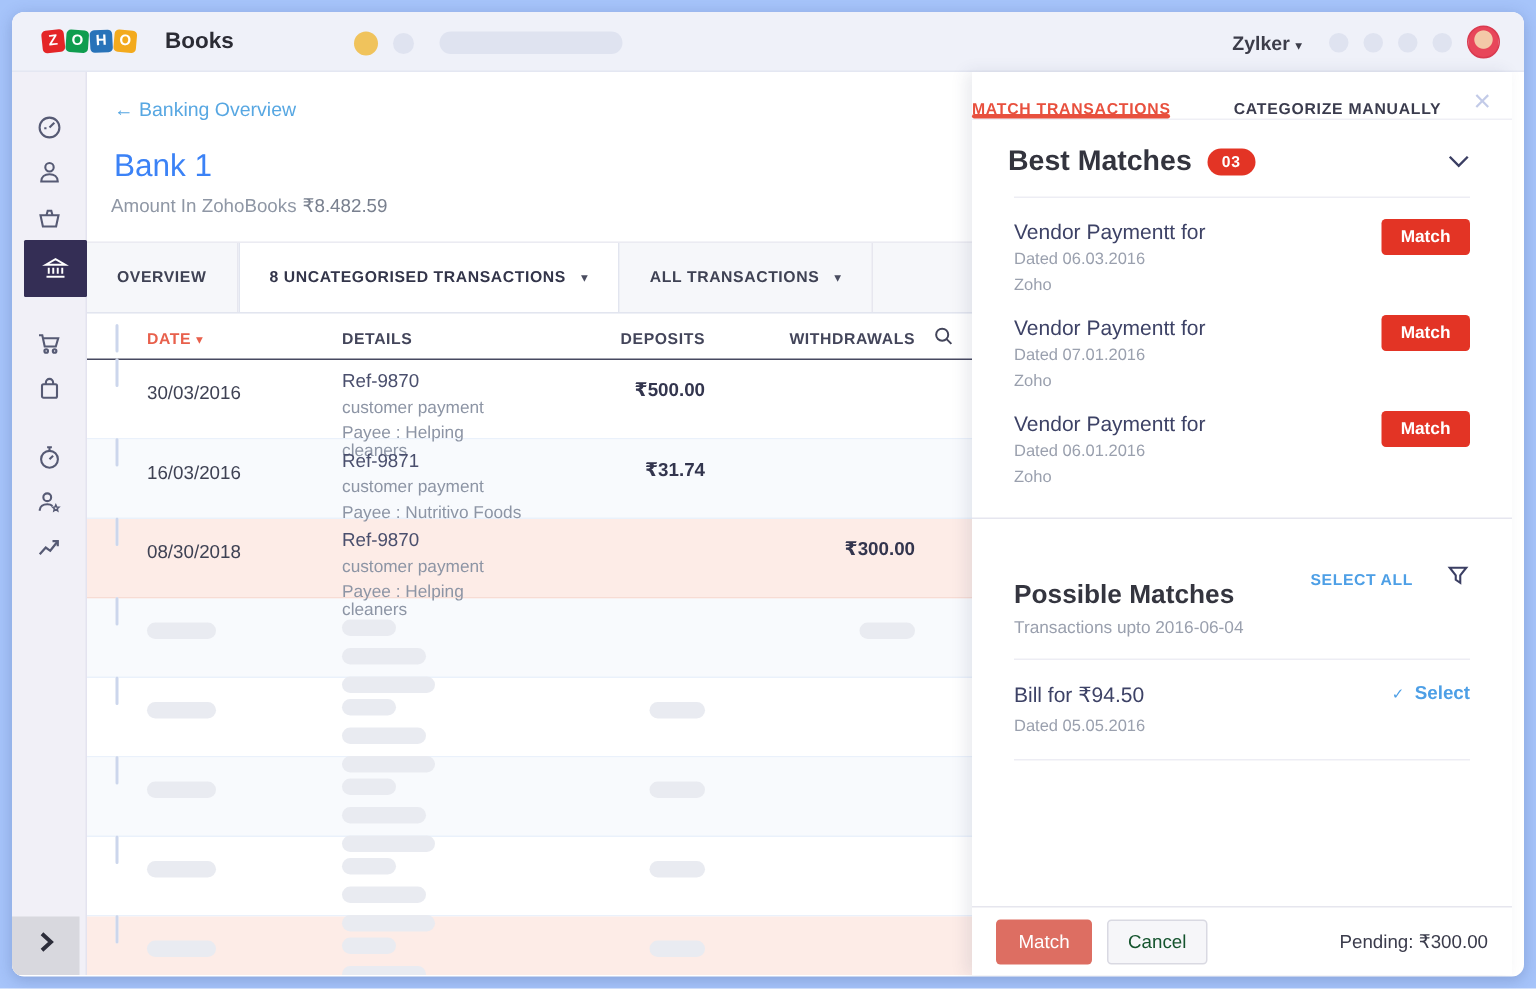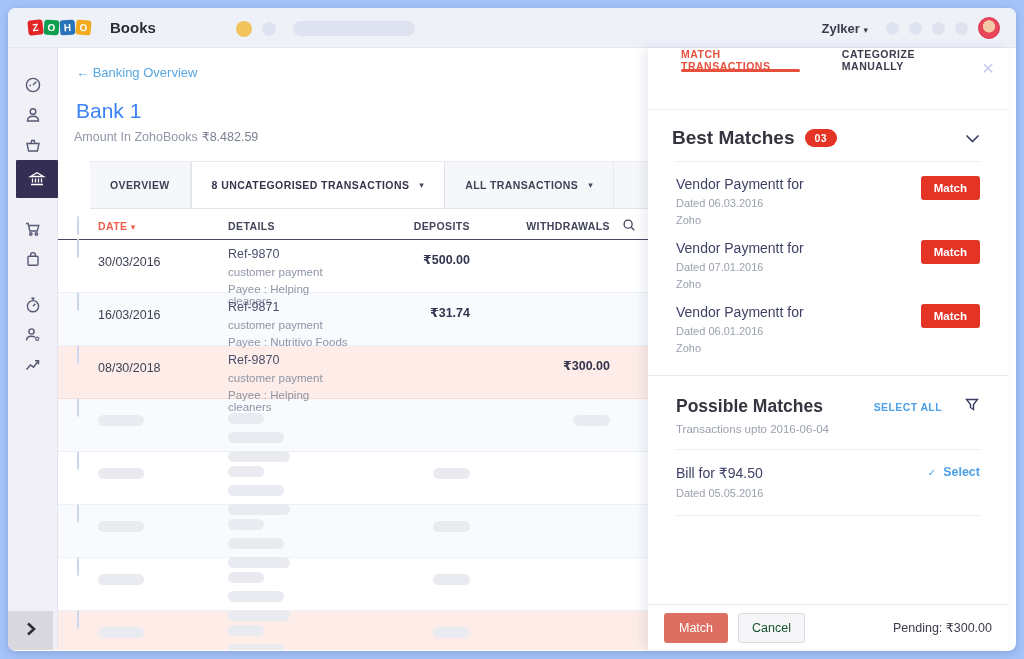--- a/index.html
+++ b/index.html
@@ -39,21 +39,21 @@
   .nav-top-gap { height:22px; }
   .expand-btn { position:absolute; left:0; bottom:0; width:45px; height:39px; background:#d8d8de; display:flex; align-items:center; justify-content:center; color:#2c2d3a; cursor:pointer; }
 
   
   .main { width:590px; flex:none; position:relative; background:#fff; overflow:hidden; }
   .back-link { position:absolute; left:18px; top:17px; font-size:13px; color:#57a7e2; cursor:pointer; }
   .bank-name { position:absolute; left:18px; top:51px; font-size:21px; font-weight:500; color:#3b82f6; }
   .amount-line { position:absolute; left:16px; top:81px; font-size:12.5px; color:#8f97a5; }
   .amount-line b { font-weight:normal; color:#79808f; margin-left:4px; }
 
-  .tabstrip { position:absolute; left:0; top:113px; width:100%; height:48px; background:#f6f7fa; border-top:1px solid #ebebf2; border-bottom:1px solid #e2e5ef; display:flex;margin-left:32px; }
+  .tabstrip { position:absolute; left:0; top:113px; width:100%; height:48px; background:#f6f7fa; border-top:1px solid #ebebf2; border-bottom:1px solid #e2e5ef; display:flex; }
   .tab { height:100%; display:flex; align-items:center; justify-content:center; font-size:10.5px; font-weight:bold; letter-spacing:.4px; color:#3f4254; padding:0 20px; border-right:1px solid #e7e7ef; cursor:pointer; white-space:nowrap; }
   .tab .caret { font-size:9px; margin-left:10px; color:#4a4d60; }
   .tab.active { background:#fff; border-left:1px solid #e2e5ef; border-right:1px solid #e2e5ef; color:#33354a; }
 
   .table { position:absolute; left:0; top:165px; width:100%; }
   .trow { display:grid; grid-template-columns:40px 130px 1fr 115px 140px 38px; }
   .thead { height:27px; border-bottom:1px solid #474960; align-items:center; }
   .th { font-size:10.5px; font-weight:bold; letter-spacing:.4px; color:#43455a; }
   .th.date { color:#e8604c; cursor:pointer; }
   .th.date .caret { font-size:9px; }
@@ -73,41 +73,41 @@
 
   .skel { background:#e9ebf1; border-radius:6px; height:11px; }
   .sk-date { width:46px; margin-top:16px; }
   .sk-b1 { width:36px; margin-top:14px; }
   .sk-b2 { width:56px; margin-top:8px; }
   .sk-b3 { width:62px; margin-top:8px; }
   .sk-amt { width:37px; margin-top:16px; margin-left:auto; }
 
   
   .panel { width:360px; flex:none; background:#fff; position:relative; box-shadow:-4px 0 10px rgba(50,55,95,.10); z-index:3; }
-  .ptabs { height:62px; display:flex; align-items:flex-start; border-bottom:1px solid #efeff5; padding-left:33px; position:relative; }
+  .ptabs { height:32px; display:flex; align-items:flex-end; border-bottom:1px solid #efeff5; position:relative; }
   .ptab { display:flex; align-items:center; font-size:10.5px; font-weight:bold; letter-spacing:.5px; color:#3a3b4d; margin-right:42px; cursor:pointer; position:relative; }
   .ptab.active { color:#e8503e; }
   .ptab.active:after { content:""; position:absolute; left:0; right:0; bottom:0; height:3px; background:#e8503e; border-radius:2px; }
   .pclose { position:absolute; right:14px; top:10px; font-size:20px; color:#c3cbe8; cursor:pointer; line-height:1; }
 
   .sec-head { display:flex; align-items:center; padding:17px 28px 12px 24px; }
   .sec-title { font-size:19px; font-weight:600; color:#33343e; }
   .badge { background:#e33425; color:#fff; font-size:10.5px; font-weight:bold; border-radius:10px; padding:3px 10px; margin-left:10px; letter-spacing:.5px; }
   .sec-head .spacer { flex:1; }
   .chev { color:#3b3f63; cursor:pointer; }
   .hr { border-top:1px solid #ededf4; margin:0 28px; }
   .hr-full { border-top:1px solid #e6e6ef; }
 
   .match-item { position:relative; padding:14px 28px 0 28px; height:64px; }
   .mi-title { font-size:14px; font-weight:500; color:#3d4266; }
   .mi-sub { font-size:11px; color:#9aa0ae; margin-top:5px; }
   .match-btn { position:absolute; right:28px; top:14px; background:#e33425; color:#fff; font-size:11.5px; font-weight:bold; border:none; border-radius:3px; padding:6px 13px; cursor:pointer; }
 
   .pm-head { display:flex; align-items:center; padding:20px 28px 0 28px; }
-  .pm-title { font-size:17.5px; font-weight:600; color:#34353f; }
+  .pm-title { font-size:17.5px; font-weight:600; color:#34353f;margin-top:20px; }
   .select-all { font-size:10.5px; font-weight:bold; letter-spacing:.4px; color:#4d9fe6; margin-left:auto; margin-right:22px; cursor:pointer; }
   .funnel { color:#3b3f63; cursor:pointer; }
   .pm-sub { font-size:11.5px; color:#9aa0ae; padding:6px 28px 14px 28px; }
 
   .bill-item { position:relative; padding:15px 28px 16px 28px; }
   .bill-title { font-size:14px; font-weight:500; color:#3d4266; }
   .bill-sub { font-size:11px; color:#9aa0ae; margin-top:6px; }
   .bill-line3 { font-size:11px; color:#9aa0ae; margin-top:6px; }
   .bill-link { color:#4d9fe6; cursor:pointer; }
   .select-btn { position:absolute; right:28px; top:15px; font-size:12.5px; font-weight:bold; color:#4d9fe6; cursor:pointer; }

